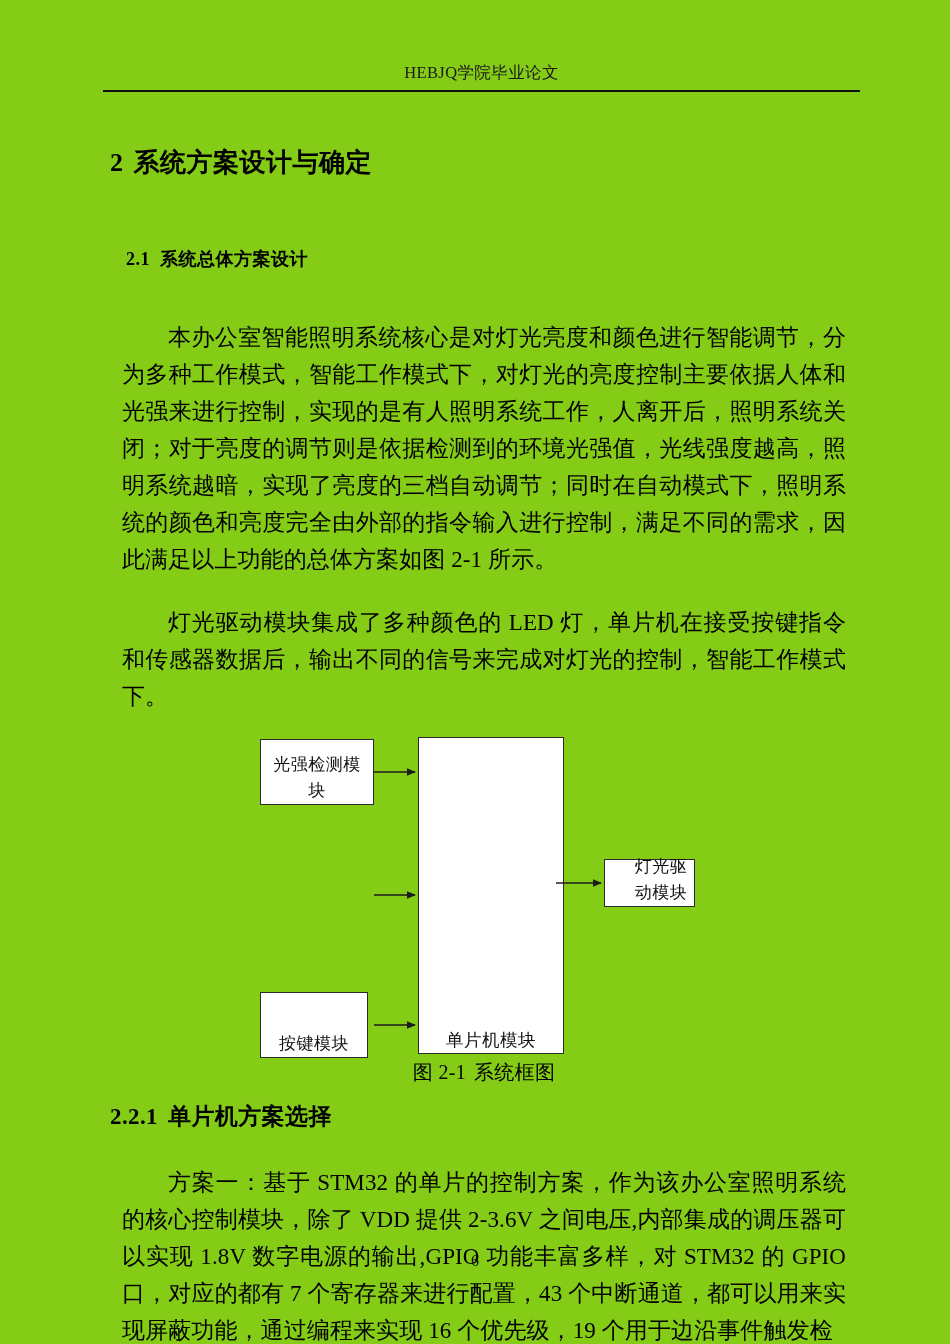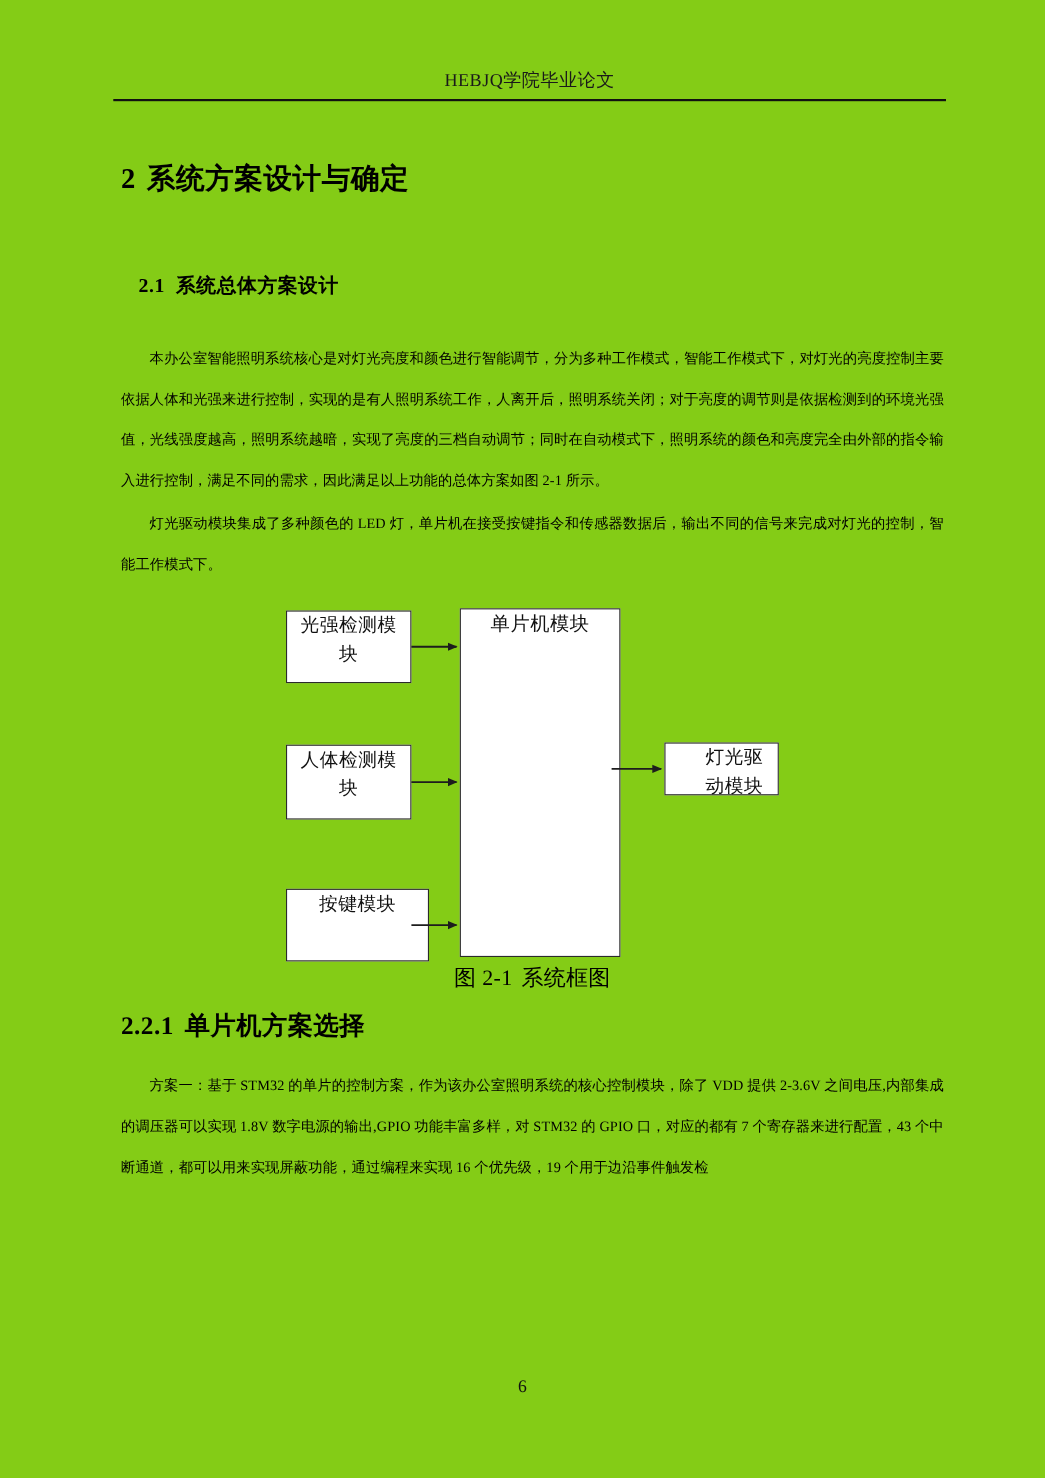--- a/index.html
+++ b/index.html
@@ -69,23 +69,23 @@
     margin: 0;
     letter-spacing: 0.4px;
     line-height: 1.3;
   }
   .sec .num {
     display: inline-block;
     margin-right: 10px;
   }
 
   p.body {
-    font-size: 13px;
+    font-size: 23px;
     line-height: 37px;
-    margin: 0;
+    margin: 12px;
     text-align: justify;
     text-justify: inter-ideograph;
     text-indent: 2em;
     letter-spacing: 0.1px;
   }
 
   .gap-after-h1 { height: 52px; }
   .gap-after-h2 { height: 20px; }
   .gap-after-h2b { height: 18px; }
   .gap-after-h3 { height: 20px; }
@@ -104,35 +104,35 @@
     top: 0;
     width: 748px;
     height: 330px;
   }
   .blk {
     position: absolute;
     border: 1.6px solid #2b2b2b;
     background: #ffffff;
     box-sizing: border-box;
     display: flex;
-    align-items: flex-start;
+    align-items: flex-end;
     justify-content: center;
     text-align: center;
     font-size: 17px;
     line-height: 26px;
     letter-spacing: 0.5px;
     color: #111111;
   }
   .blk span { display: block; padding: 0 6px; }
 
   .blk-light   { left: 150px; top: 10px;  width: 114px; height: 66px; }
   .blk-human   { left: 150px; top: 132px; width: 114px; height: 68px; }
-  .blk-key     { left: 150px; top: 263px; width: 130px; height: 66px; }
+  .blk-key     { left: 150px; top: 263px; width: 108px; height: 66px; }
   .blk-mcu     { left: 308px; top: 8px;   width: 146px; height: 317px; font-size: 17.5px; }
-  .blk-drv     { left: 494px; top: 130px; width: 104px; height: 48px; padding-left: 23px; }
+  .blk-drv     { left: 494px; top: 130px; width: 91px; height: 48px; padding-left: 23px; }
 
   .arrows {
     position: absolute;
     left: 0; top: 0;
     width: 748px; height: 330px;
     pointer-events: none;
   }
 
   .figcap {
     position: absolute;
@@ -184,23 +184,20 @@
 
     <p class="body">灯光驱动模块集成了多种颜色的 LED 灯，单片机在接受按键指令和传感器数据后，输出不同的信号来完成对灯光的控制，智能工作模式下。</p>
 
     <div class="figure">
       <div class="diagram">
 
         <div class="blk blk-light">
           <span>光强检测模块</span>
         </div>
 
-        <div class="blk blk-human">
-          <span>人体检测模块</span>
-        </div>
 
         <div class="blk blk-key">
           <span>按键模块</span>
         </div>
 
         <div class="blk blk-mcu">
           <span>单片机模块</span>
         </div>
 
         <div class="blk blk-drv">

